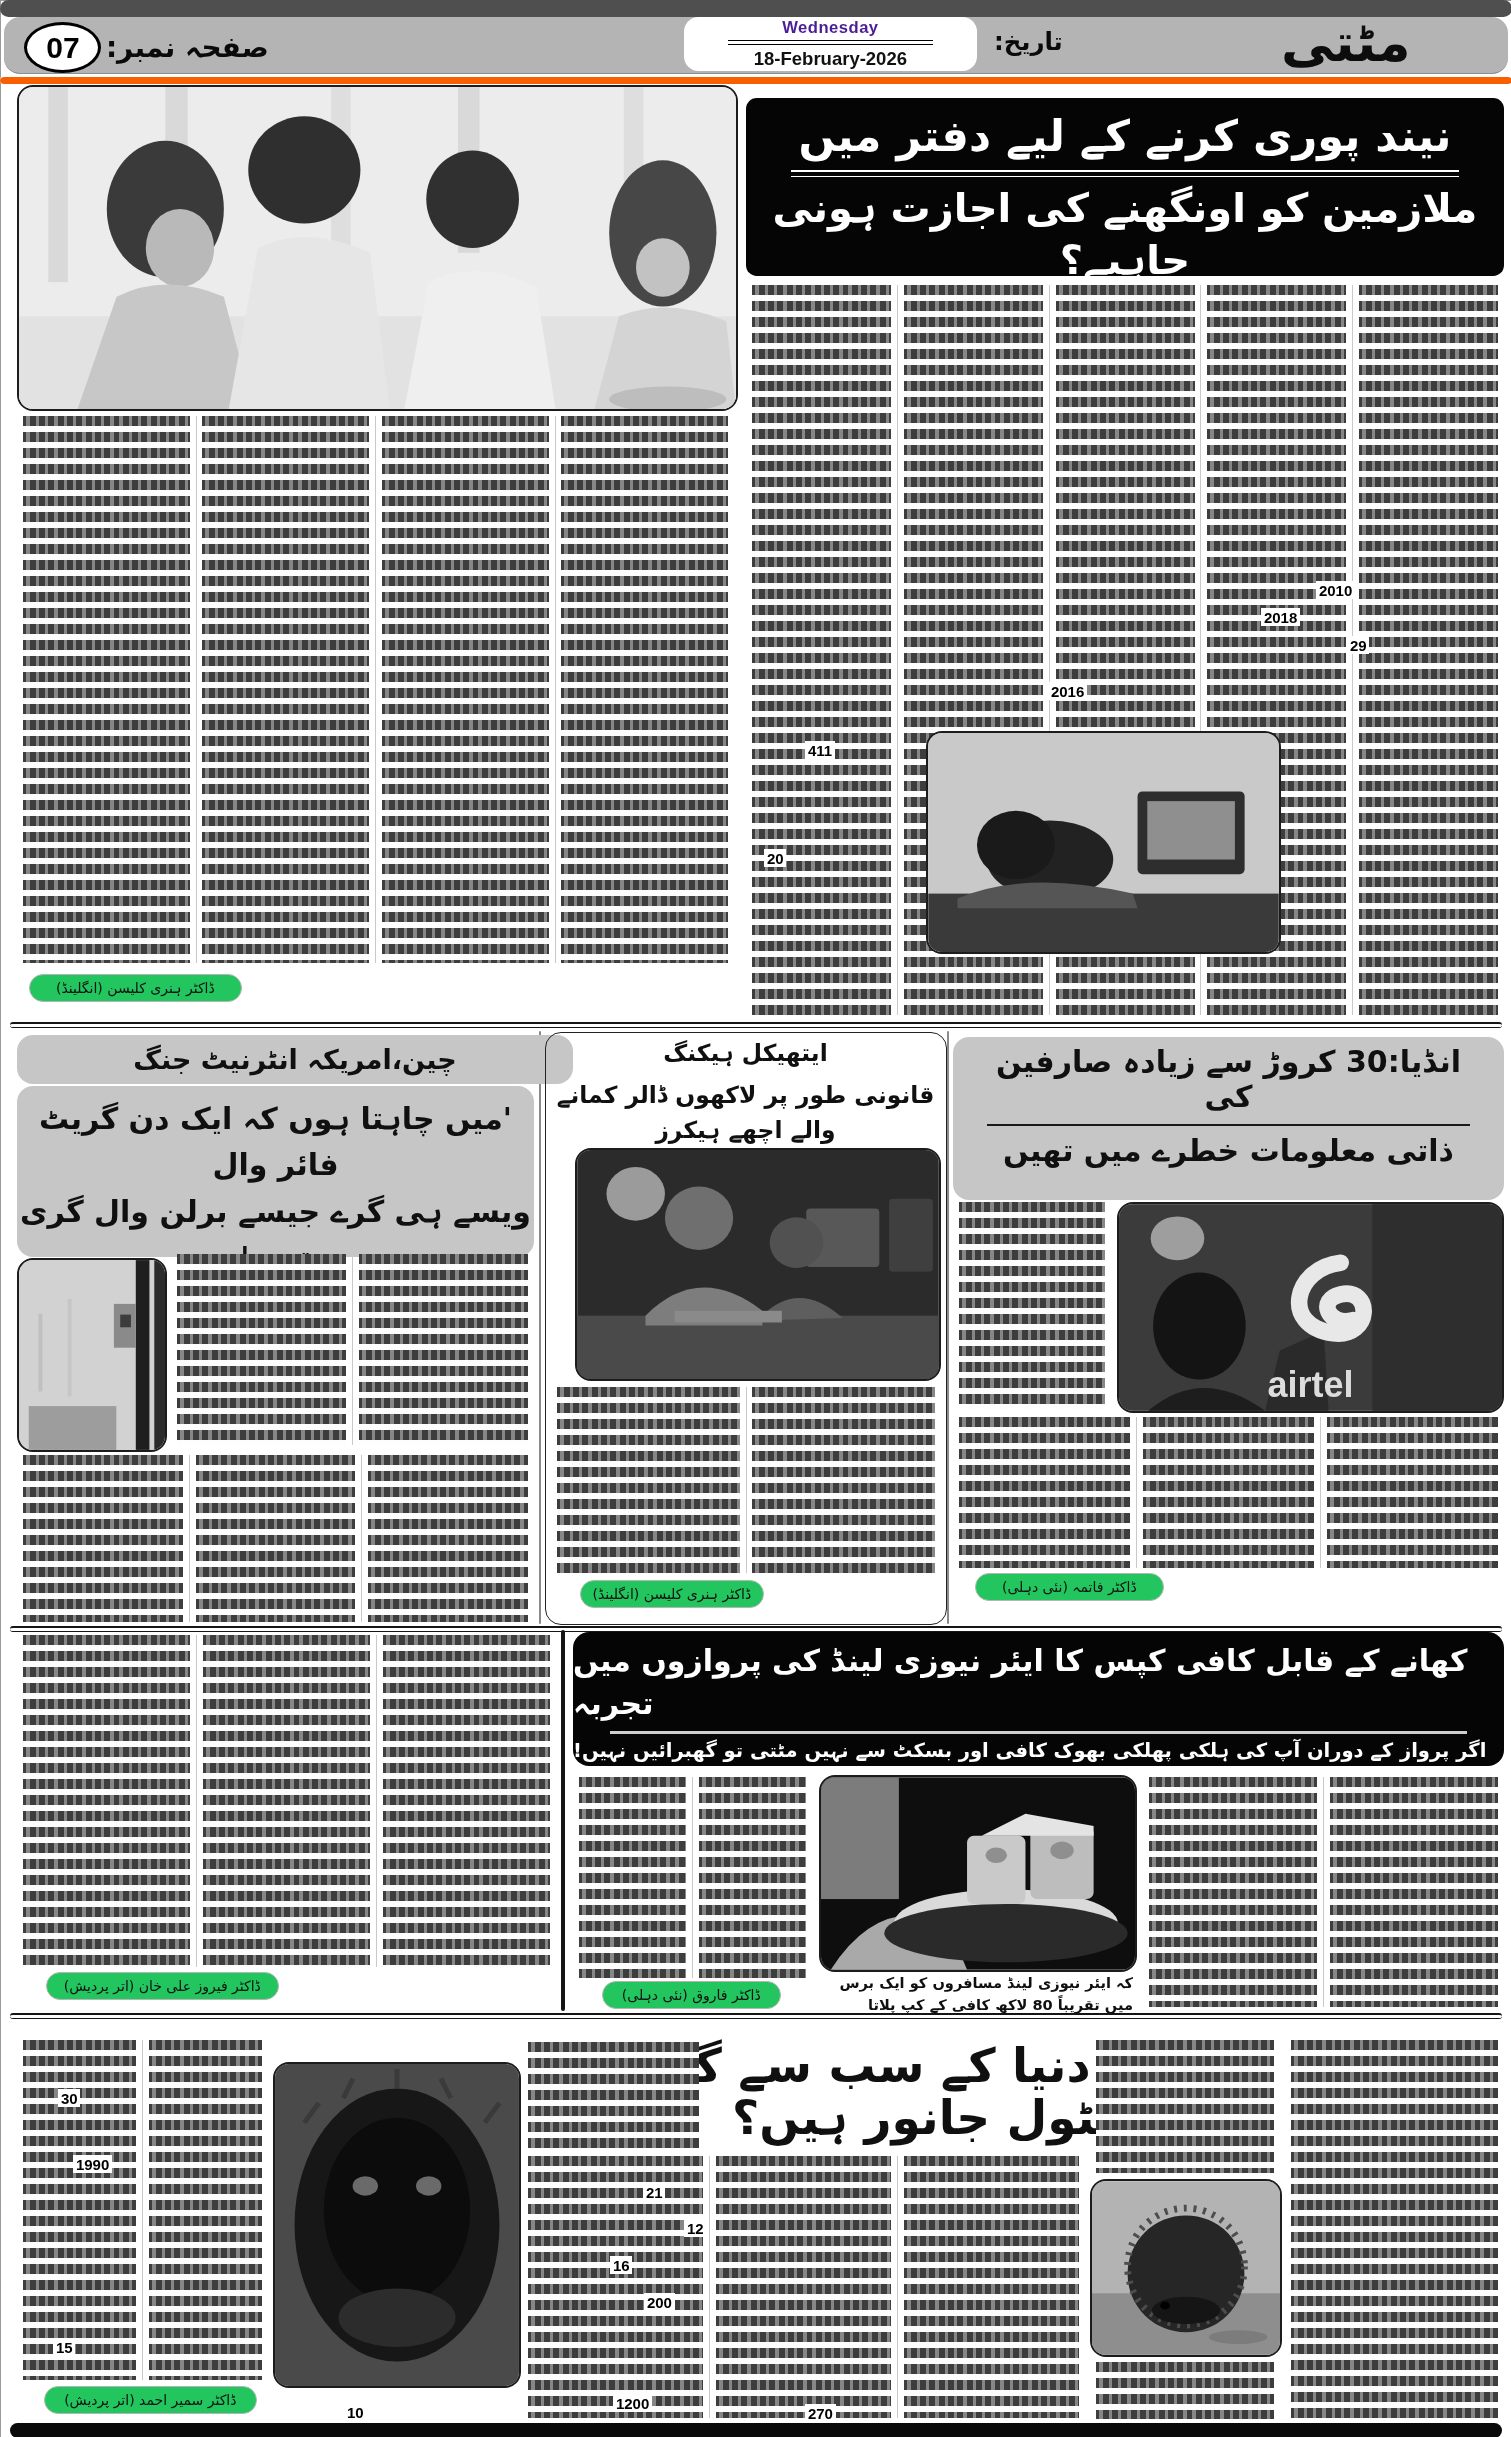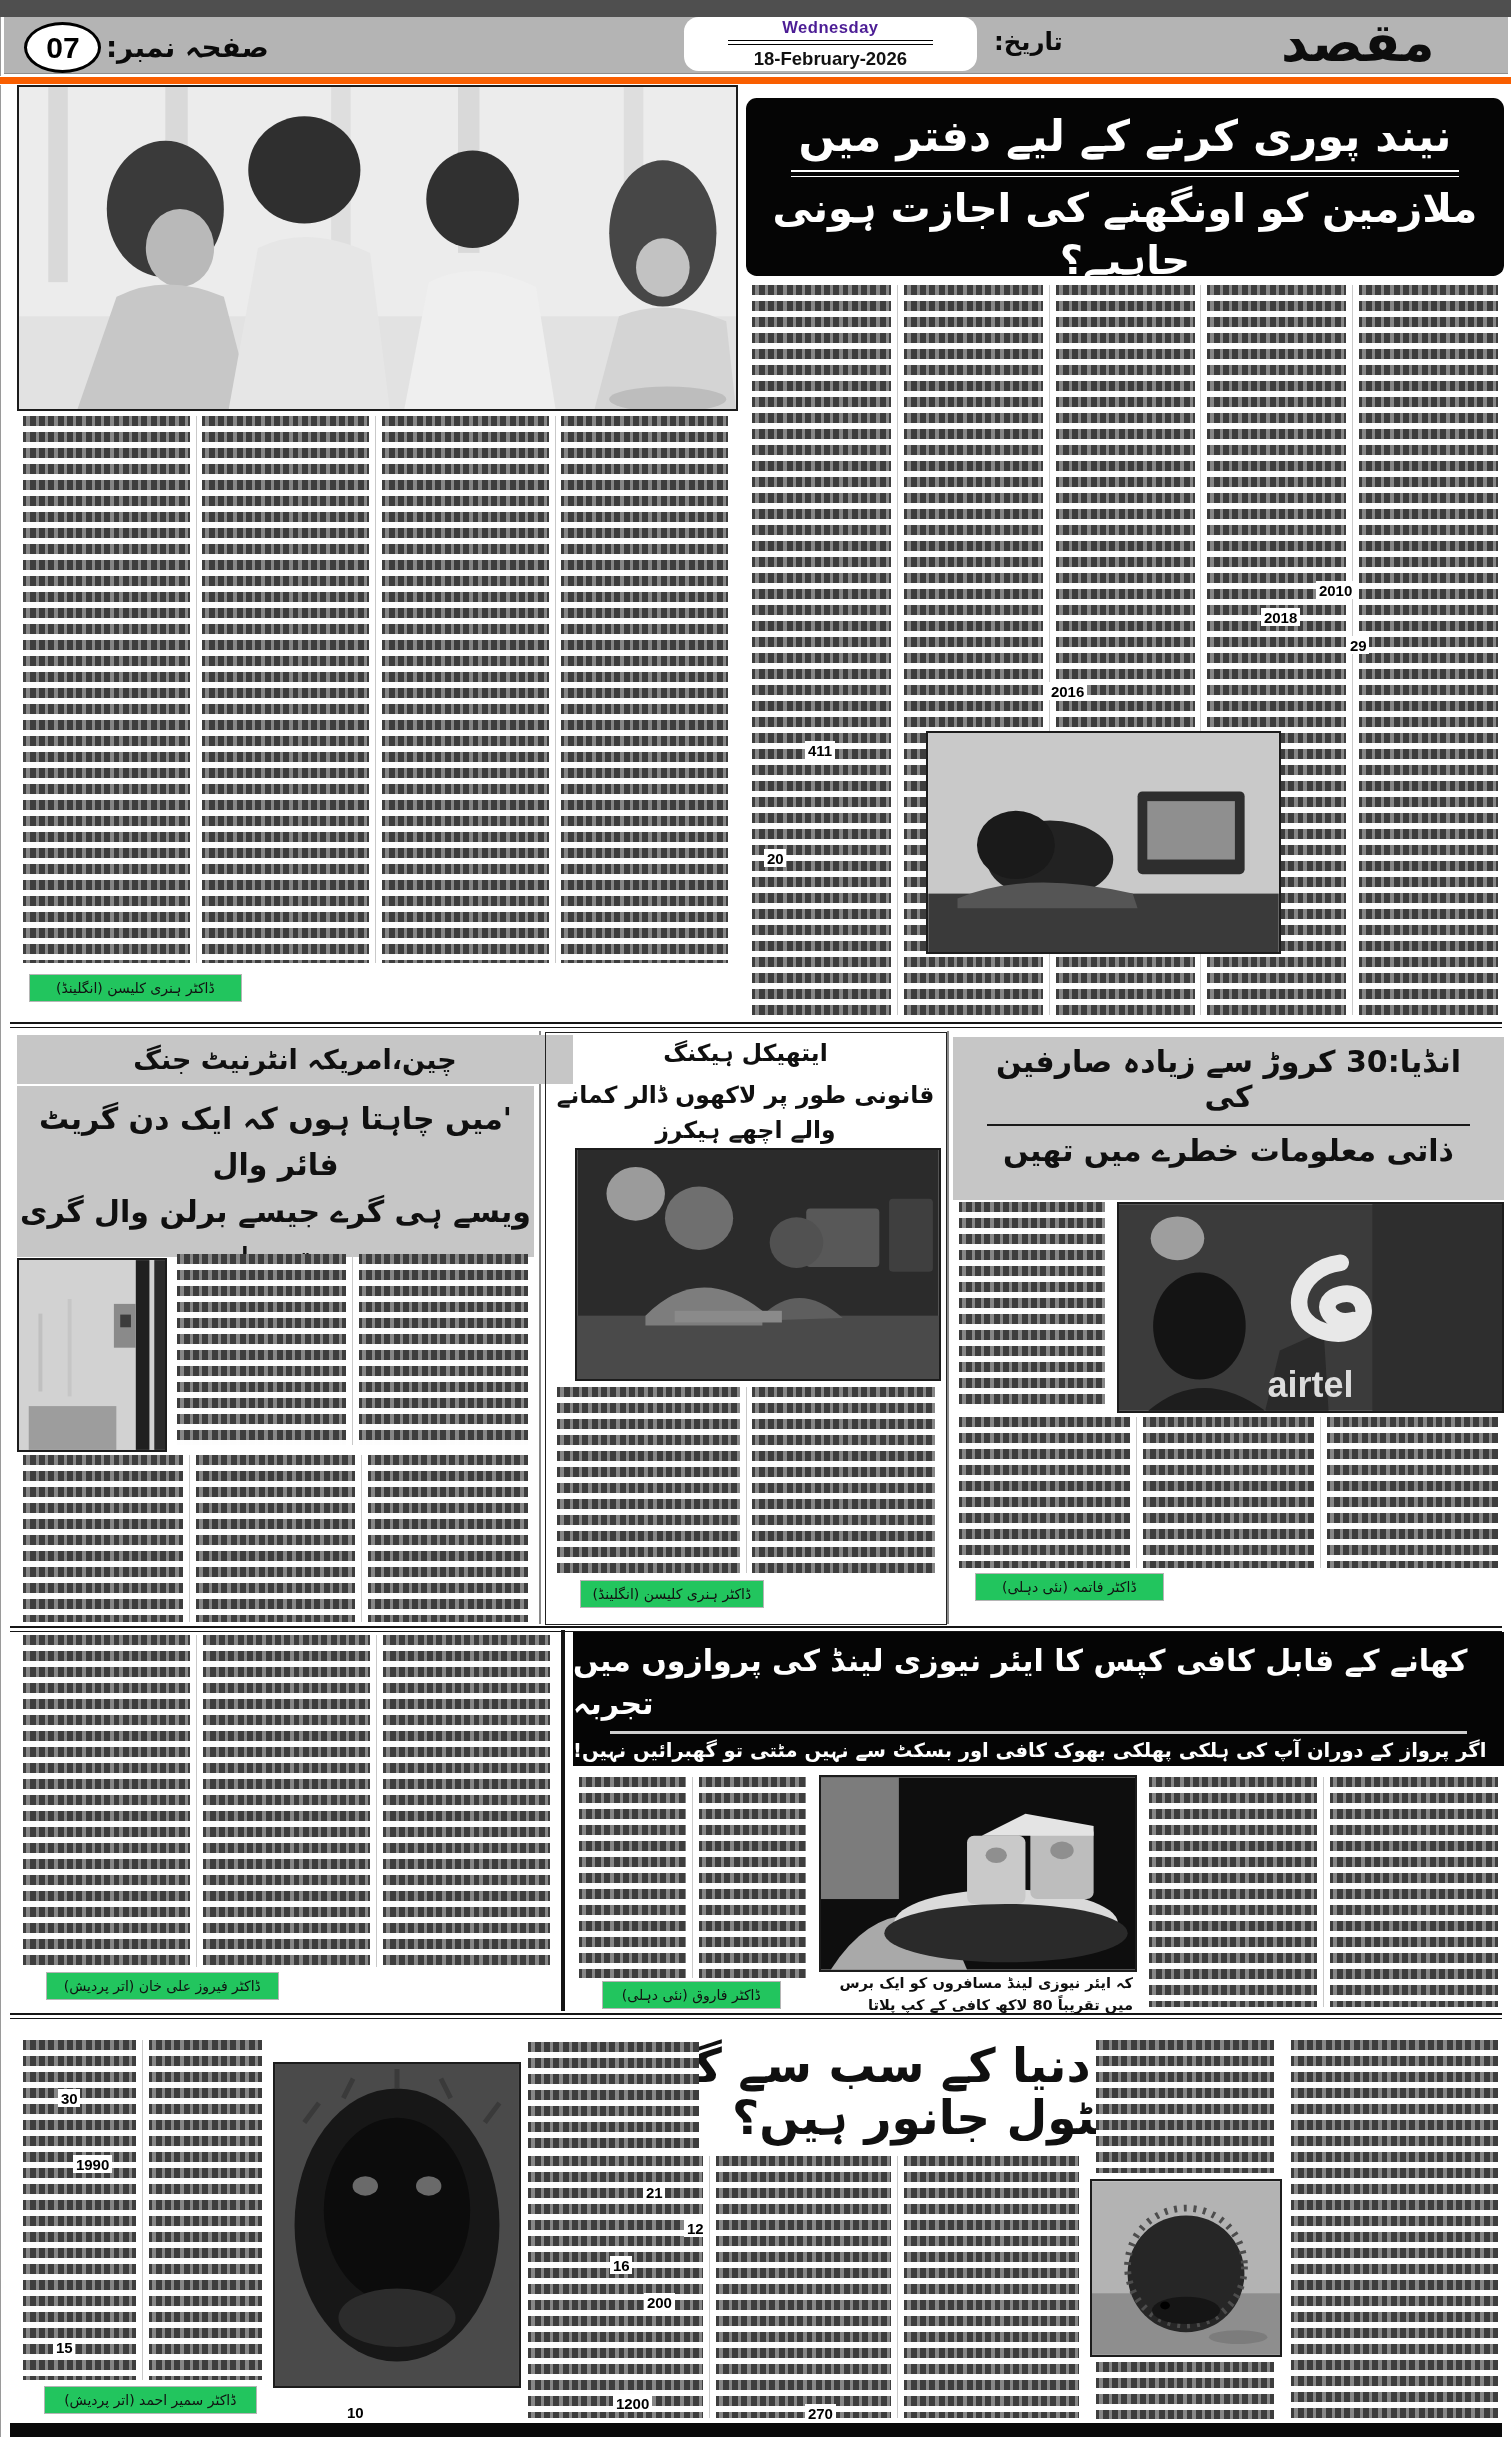--- a/index.html
+++ b/index.html
@@ -1,18 +1,18 @@
 <!DOCTYPE html>
 <html lang="ur" style="font-size:7.8px"><head>
 <meta charset="utf-8">
 <style>
   html,body{margin:0;padding:0;background:#dfdfdf;font-family:"Liberation Sans",sans-serif;}
   #page{position:relative;width:1512px;height:2438px;background:#ffffff;overflow:hidden;
         box-shadow:inset 0 0 0 1px #9a9a9a;}
-  .abs{position:absolute;}
+  .abs{position:absolute;border-radius:16px;}
   .urdu{font-family:"DejaVu Sans",sans-serif;direction:rtl;}
   
   .topstrip{left:0;top:0;width:1512px;height:16.6px;background:#4f4f4f;}
   .hdrband{left:3.9px;top:16.6px;width:1504px;height:56px;background:#b4b4b4;border-bottom:1.5px solid #8d8d8d;}
   .orangebar{left:0;top:76px;width:1512px;height:6.8px;background:#f95e00;border-top:1.5px solid #fff;border-bottom:1.5px solid #fff;}
   .pagecircle{left:20.5px;top:5.9px;width:71px;height:45px;border:3.4px solid #000;border-radius:50%;
       background:#fff;display:flex;align-items:center;justify-content:center;font-weight:bold;font-size:30px;color:#000;}
   .pagelabel{left:102px;top:8.8px;font-size:28px;font-weight:bold;color:#0a0a0a;margin-top:6px;}
   .datebox{left:680px;top:0px;width:293px;height:54px;background:#fff;border-radius:14.6px;
       display:flex;flex-direction:column;align-items:center;justify-content:center;}
@@ -65,21 +65,21 @@
     <div class="abs pagecircle">
       <span>07</span>
     </div>
     <div class="abs pagelabel urdu">صفحہ نمبر:</div>
     <div class="abs datebox">
       <div class="weekday">Wednesday</div>
       <div class="daterule"></div>
       <div class="datetxt">18-February-2026</div>
     </div>
     <div class="abs datelabel urdu">تاریخ:</div>
-    <div class="abs masthead urdu">مقصد</div>
+    <div class="abs masthead urdu">مٹتی</div>
   </div>
   <div class="abs orangebar"></div>
 
   <div class="abs photo" style="left:17px;top:85px;width:717px;height:322px;">
     <svg width="717" height="322" viewBox="0 0 1470 660">
       <rect width="1470" height="660" fill="#ececec"></rect>
       <rect x="60" y="0" width="40" height="400" fill="#d9d9d9"></rect>
         <rect x="300" y="0" width="46" height="360" fill="#d9d9d9"></rect>
       <rect x="640" y="0" width="40" height="330" fill="#dedede"></rect>
         <rect x="900" y="0" width="44" height="340" fill="#d9d9d9"></rect>

